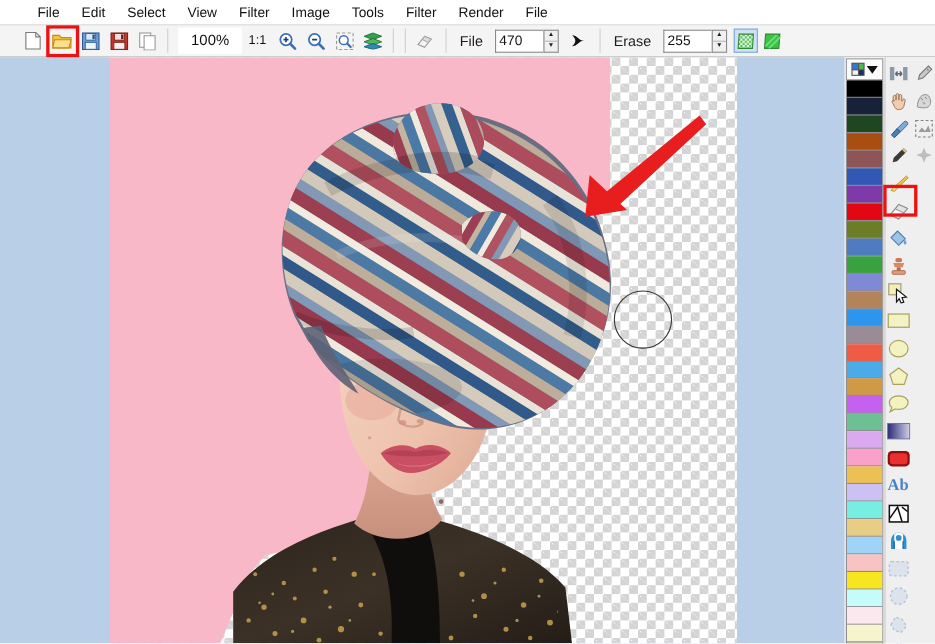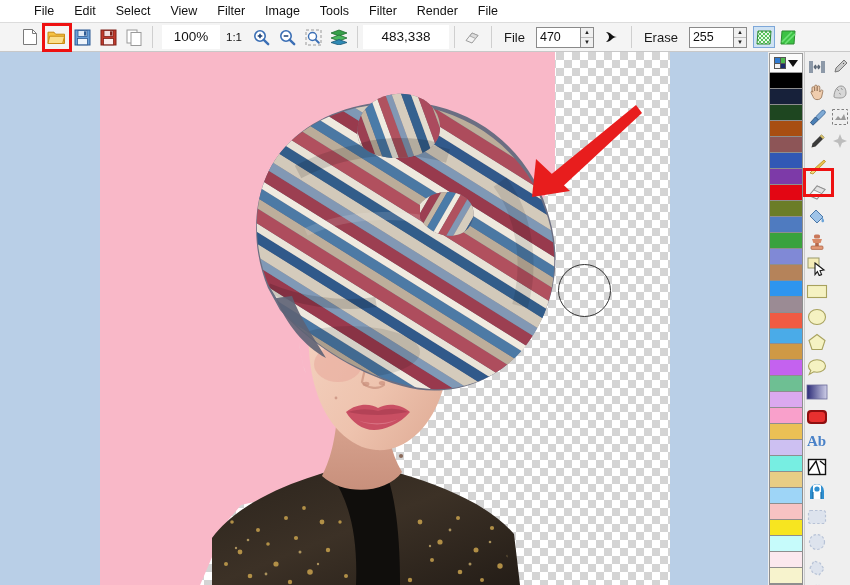--- a/index.html
+++ b/index.html
@@ -302,21 +302,20 @@
         <svg width="18" height="16" viewBox="0 0 18 16">
             <path d="M9 1l8 3-8 3-8-3z" fill="#37a04a" stroke="#1e6b2d" stroke-width=".8"></path>
             <path d="M9 6l8 3-8 3-8-3z" fill="#4cb85f" stroke="#1e6b2d" stroke-width=".8"></path>
             <path d="M9 10.5l8 3-8 2.5-8-2.5z" fill="#2f8ab5" stroke="#1b5673" stroke-width=".8"></path>
           </svg>
       </div>
     </div>
 
     <div class="tb-sep"></div>
 
-    <div class="count-box">483,338</div>
 
     <div class="tb-sep"></div>
 
     <div class="tb-group">
       <div class="tb-btn">
         <svg width="18" height="16" viewBox="0 0 18 16">
             <path d="M2 11.5l6-7.5 6 2.5-6 7.5z" fill="#f3f3f3" stroke="#9b9b9b" stroke-width="1"></path>
             <path d="M8 4l6 2.5-2.5 3L6 7z" fill="#dcdcdc" stroke="#9b9b9b" stroke-width=".8"></path>
           </svg>
       </div>

